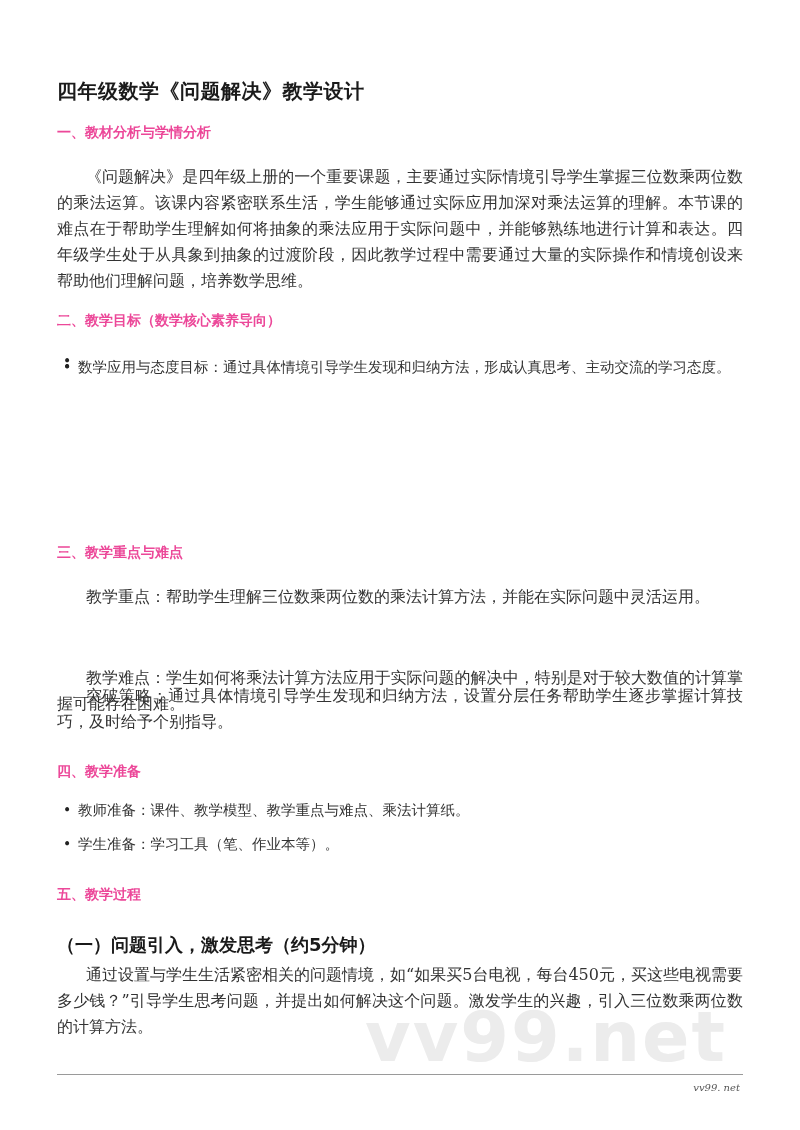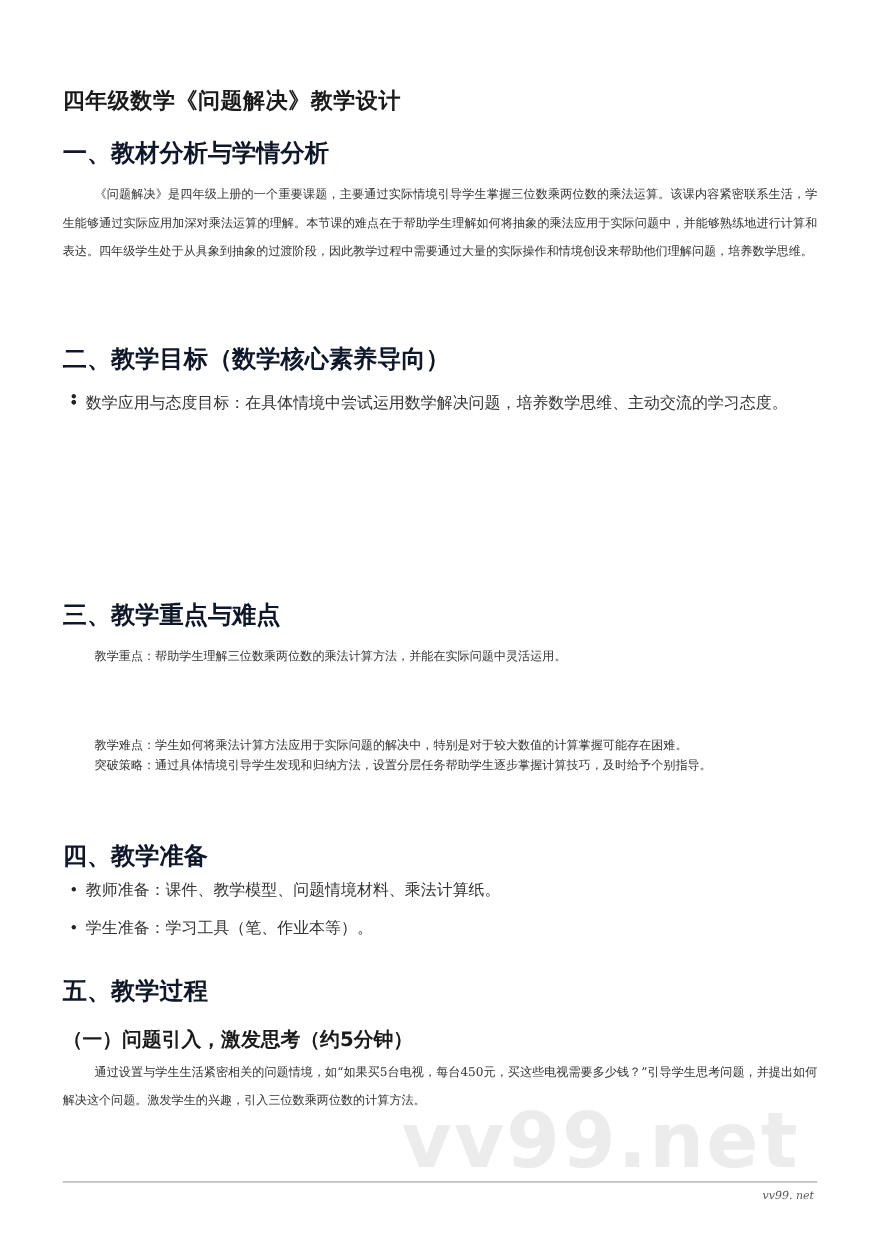--- a/index.html
+++ b/index.html
@@ -31,36 +31,36 @@
       font-size: 20px;
       color: #1a1a1a;
       letter-spacing: 0.5px;
       margin-top: 16px;
     }
     .h2 {
       position: absolute;
       left: 0;
       font-family: "DejaVu Sans", "Liberation Sans", sans-serif;
       font-weight: bold;
-      font-size: 22px;
-      color: #0f172a;
+      font-size: 14px;
+      color: #ec4899;
     }
     .h3 {
       position: absolute;
       left: 0;
       font-family: "DejaVu Sans", "Liberation Sans", sans-serif;
       font-weight: bold;
       font-size: 18px;
       color: #1a1a1a;
     }
     .para {
       position: absolute;
       left: 0;
       width: 686px;
-      font-size: 11px;
+      font-size: 16px;
       line-height: 26px;
       text-indent: 29px;
       text-align: justify;
       color: #333;
       margin: 0;
     }
     ul.bullets {
       position: absolute;
       left: 0;
       width: 686px;
@@ -130,34 +130,34 @@
   <div class="h2" style="top:312px;">二、教学目标（数学核心素养导向）</div>
   <ul class="bullets" style="top:348px;">
     <li style="margin-bottom:6px;">
       <span class="bullet">•</span>
     </li>
     <li style="margin-bottom:6px;">
       <span class="bullet">•</span>
     </li>
     <li>
       <span class="bullet">•</span>
-      <span>数学应用与态度目标：在具体情境中尝试运用数学解决问题，培养数学思维、主动交流的学习态度。</span>
+      <span>数学应用与态度目标：通过具体情境引导学生发现和归纳方法，形成认真思考、主动交流的学习态度。</span>
     </li>
   </ul>
 
   <div class="h2" style="top:544px;">三、教学重点与难点</div>
   <p class="para" style="top:584px;">教学重点：帮助学生理解三位数乘两位数的乘法计算方法，并能在实际问题中灵活运用。</p>
   <p class="para" style="top:621px;margin-top:44px;">教学难点：学生如何将乘法计算方法应用于实际问题的解决中，特别是对于较大数值的计算掌握可能存在困难。</p>
   <p class="para" style="top:683px;">突破策略：通过具体情境引导学生发现和归纳方法，设置分层任务帮助学生逐步掌握计算技巧，及时给予个别指导。</p>
 
   <div class="h2" style="top:763px;">四、教学准备</div>
   <ul class="bullets" style="top:797px;">
     <li style="margin-bottom:8px;">
       <span class="bullet">•</span>
-      <span>教师准备：课件、教学模型、问题情境材料、乘法计算纸。</span>
+      <span>教师准备：课件、教学模型、教学重点与难点、乘法计算纸。</span>
     </li>
     <li>
       <span class="bullet">•</span>
       <span>学生准备：学习工具（笔、作业本等）。</span>
     </li>
   </ul>
 
   <div class="h2" style="top:886px;">五、教学过程</div>
   <div class="h3" style="top:933px;">（一）问题引入，激发思考（约5分钟）</div>
   <p class="para" style="top:962px;">通过设置与学生生活紧密相关的问题情境，如“如果买5台电视，每台450元，买这些电视需要多少钱？”引导学生思考问题，并提出如何解决这个问题。激发学生的兴趣，引入三位数乘两位数的计算方法。</p>

